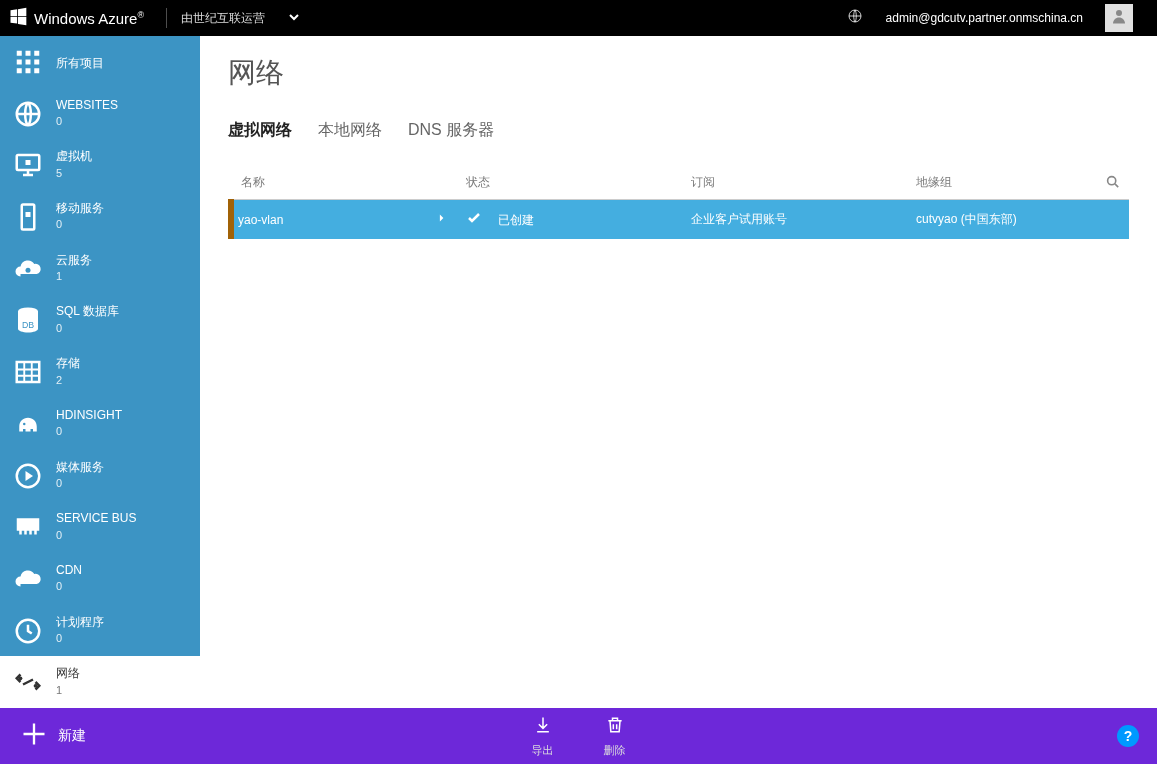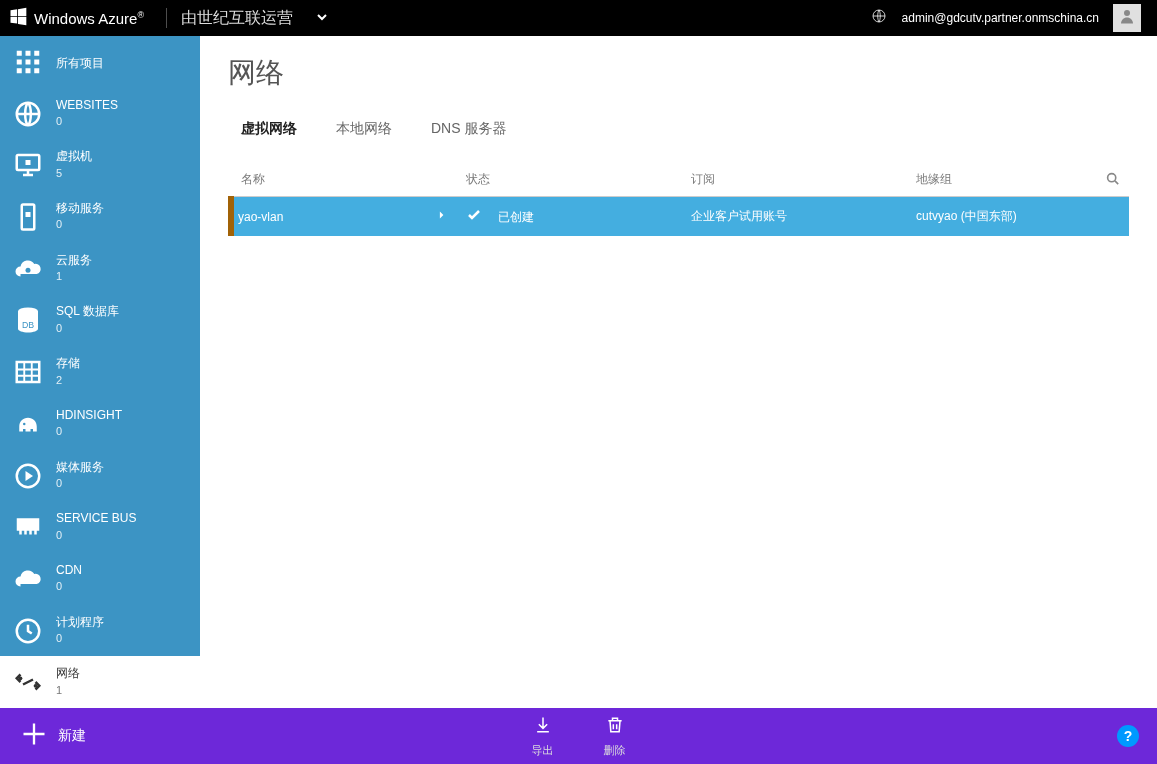--- a/index.html
+++ b/index.html
@@ -3,25 +3,25 @@
   <meta charset="utf-8">
   <style>
     * { margin: 0; padding: 0; box-sizing: border-box; }
     body { font-family: "Segoe UI", Arial, sans-serif; width: 1157px; height: 764px; overflow: hidden; background: #fff; }
     .header { height: 36px; background: #000; display: flex; align-items: center; color: #fff; }
     .header-logo { display: flex; align-items: center; height: 100%; padding: 16px 8px; }
     .header-logo svg { width: 20px; height: 20px; fill: #fff; }
     .header-title { font-size: 15px; margin-left: 6px; font-weight: 300; }
     .header-title sup { font-size: 9px; }
     .header-divider { height: 20px; width: 1px; background: rgba(255,255,255,0.3); margin: 0 14px; }
-    .header-subtitle { font-size: 16px; color: #ddd; }
+    .header-subtitle { font-size: 12px; color: #ddd; }
     .header-chevron { margin-left: 14px; display: flex; align-items: center; justify-content: center; width: 30px; height: 36px; color: #fff; cursor: pointer; }
     .header-chevron svg { width: 12px; height: 12px; stroke: #fff; fill: none; stroke-width: 2; }
     .header-spacer { flex: 1; }
-    .header-user { display: flex; align-items: center; height: 100%; padding-right: 16px; }
+    .header-user { display: flex; align-items: center; height: 100%; padding-right: 24px; gap: 8px; }
     .header-lang { display: flex; align-items: center; justify-content: center; width: 30px; }
     .header-lang svg { width: 16px; height: 16px; stroke: #fff; fill: none; stroke-width: 1.2; }
     .header-email { font-size: 12px; margin: 0 14px 0 8px; color: #fff; }
     .header-avatar { width: 28px; height: 28px; background: #e0e0e0; display: flex; align-items: center; justify-content: center; }
     .header-avatar svg { width: 18px; height: 18px; fill: #888; }
 
     .body { display: flex; height: 672px; }
 
     .sidebar { width: 200px; background: #3c94c4; display: flex; flex-direction: column; overflow: hidden; }
     .sidebar-item { display: flex; align-items: flex-start; padding: 8px 10px; color: #fff; cursor: pointer; min-height: 50px; }
@@ -32,21 +32,21 @@
     .sidebar-item.active .sidebar-icon svg { fill: #333; }
     .sidebar-text { margin-left: 10px; display: flex; flex-direction: column; justify-content: center; padding-top: 2px; }
     .sidebar-label { font-size: 12px; font-weight: 400; line-height: 1.2; }
     .sidebar-count { font-size: 11px; color: rgba(255,255,255,0.85); line-height: 1.4; margin-top: 2px; }
     .sidebar-item.single .sidebar-text { justify-content: center; }
     .sidebar-item.single { align-items: center; }
 
     .main { flex: 1; background: #fff; padding: 18px 28px; }
     .page-title { font-size: 28px; font-weight: 200; color: #555; margin-bottom: 22px; }
     .tabs { display: flex; gap: 26px; border-bottom: 1px solid transparent; margin-bottom: 18px; }
-    .tab { font-size: 14px; color: #666; padding: 6px 0; cursor: pointer; margin-left: 13px; }
+    .tab { font-size: 16px; color: #666; padding: 6px 0; cursor: pointer; }
     .tab.active { color: #222; font-weight: 600; }
     .table { width: 100%; border-collapse: collapse; }
     .table th { text-align: left; font-size: 12px; font-weight: 400; color: #7a7a7a; padding: 8px 10px; border-bottom: 1px solid #ccc; }
     .table th.name { width: 225px; }
     .table th.status { width: 225px; }
     .table th.sub { width: 225px; }
     .table th.search { width: 30px; text-align: right; }
     .table th.search svg { width: 13px; height: 13px; stroke: #888; fill: none; stroke-width: 2; }
     .table-row td { padding: 10px; font-size: 12px; }
     .table-row.selected { background: #44aee0; color: #fff; }

